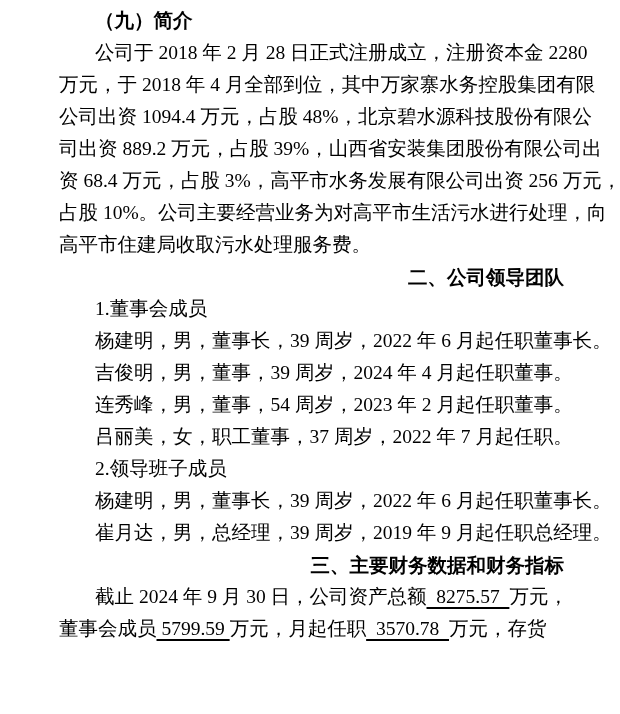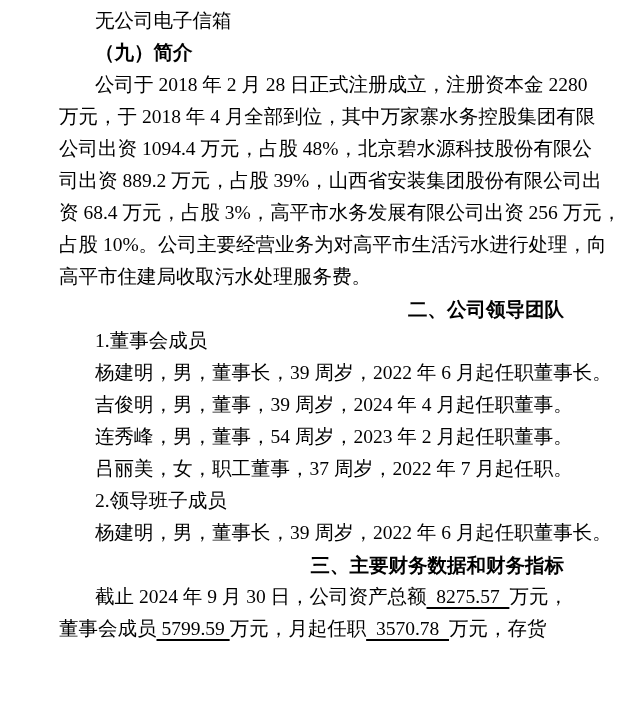--- a/index.html
+++ b/index.html
@@ -41,34 +41,34 @@
     text-decoration: underline;
     text-decoration-thickness: 1.5px;
     text-underline-offset: 4px;
   }
 </style>
 </head>
 <body>
 
 <div class="page">
   <div class="doc" id="doc-lines">
-      <div class="line body indent"><span class="seg">无公司电子信箱</span></div>
       <div class="line heading-serif indent"><span class="seg">（九）简介</span></div>
       <div class="line body indent"><span class="seg">公司于 2018 年 2 月 28 日正式注册成立，注册资本金 2280</span></div>
       <div class="line body"><span class="seg">万元，于 2018 年 4 月全部到位，其中万家寨水务控股集团有限</span></div>
       <div class="line body"><span class="seg">公司出资 1094.4 万元，占股 48%，北京碧水源科技股份有限公</span></div>
       <div class="line body"><span class="seg">司出资 889.2 万元，占股 39%，山西省安装集团股份有限公司出</span></div>
       <div class="line body"><span class="seg">资 68.4 万元，占股 3%，高平市水务发展有限公司出资 256 万元，</span></div>
       <div class="line body"><span class="seg">占股 10%。公司主要经营业务为对高平市生活污水进行处理，向</span></div>
       <div class="line body"><span class="seg">高平市住建局收取污水处理服务费。</span></div>
       <div class="line heading-sans indent"><span class="seg">二、公司领导团队</span></div>
       <div class="line body indent"><span class="seg">1.董事会成员</span></div>
       <div class="line body indent"><span class="seg">杨建明，男，董事长，39 周岁，2022 年 6 月起任职董事长。</span></div>
       <div class="line body indent"><span class="seg">吉俊明，男，董事，39 周岁，2024 年 4 月起任职董事。</span></div>
       <div class="line body indent"><span class="seg">连秀峰，男，董事，54 周岁，2023 年 2 月起任职董事。</span></div>
       <div class="line body indent"><span class="seg">吕丽美，女，职工董事，37 周岁，2022 年 7 月起任职。</span></div>
       <div class="line body indent"><span class="seg">2.领导班子成员</span></div>
       <div class="line body indent"><span class="seg">杨建明，男，董事长，39 周岁，2022 年 6 月起任职董事长。</span></div>
+      <div class="line body indent"><span class="seg">崔月达，男，总经理，39 周岁，2019 年 9 月起任职总经理。</span></div>
       <div class="line heading-sans indent"><span class="seg">三、主要财务数据和财务指标</span></div>
       <div class="line body indent"><span class="seg">截止 2024 年 9 月 30 日，公司资产总额</span><span class="seg u">  8275.57  </span><span class="seg">万元，</span></div>
       <div class="line body"><span class="seg">董事会成员</span><span class="seg u"> 5799.59 </span><span class="seg">万元，月起任职</span><span class="seg u">  3570.78  </span><span class="seg">万元，存货</span></div>
     </div>
 </div>
 
 </body></html>

